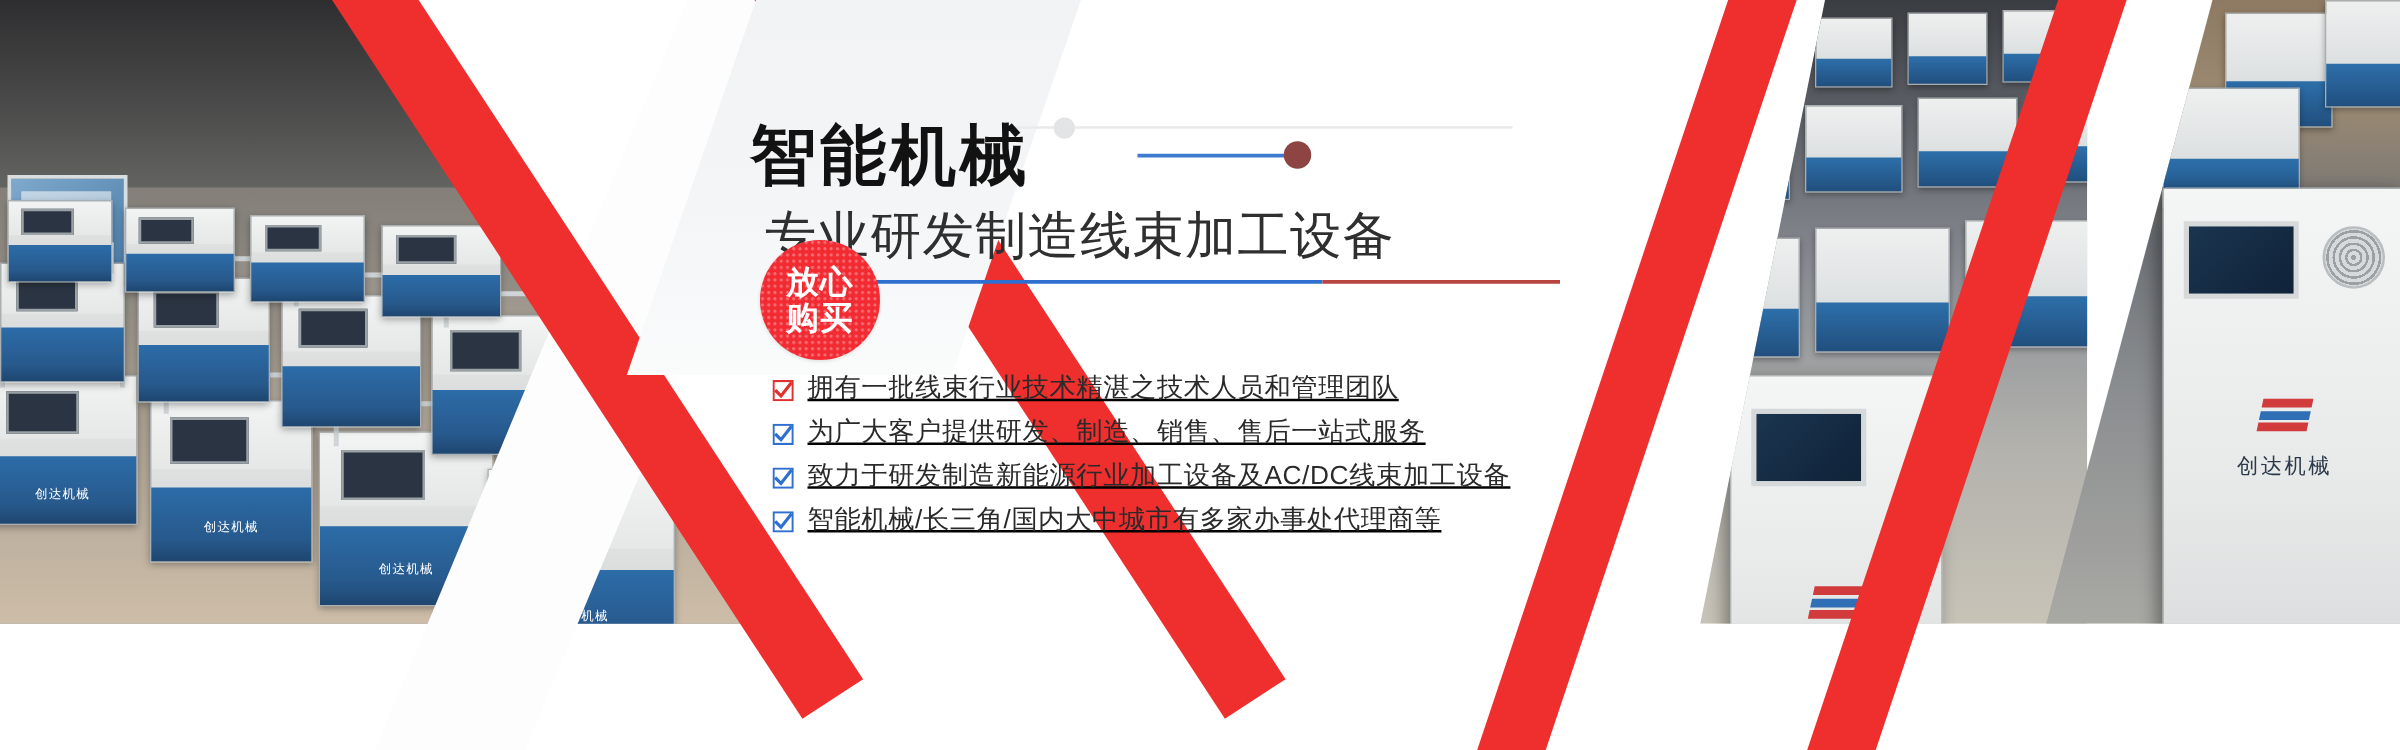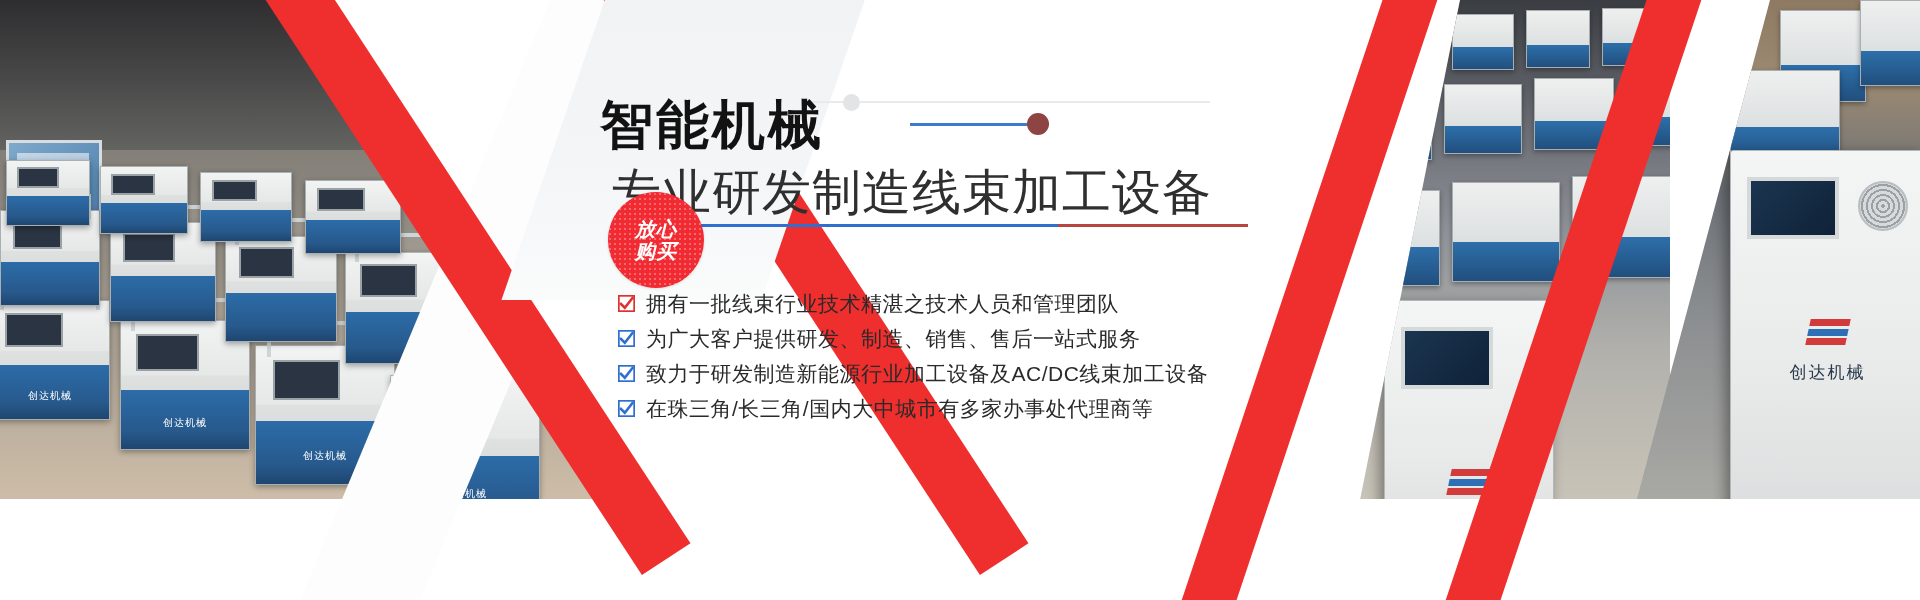--- a/index.html
+++ b/index.html
@@ -240,21 +240,21 @@
     font-weight: bold;
     color: #121212;
     letter-spacing: 3px;
     line-height: 1;
     white-space: nowrap;
   }
 
   .subtitle {
     position: absolute;
     left: 12px; top: 168px;
-    font-size: 49px;
+    font-size: 41px;
     color: #2f2f2f;
     letter-spacing: 1px;
     line-height: 1;
     white-space: nowrap;
   }
 
   .rule-blue {
     position: absolute;
     left: 18px; top: 224px;
     width: 440px; height: 3px;
@@ -274,39 +274,39 @@
     border-radius: 50%;
     background: #f22b33;
     background-image:
       radial-gradient(circle 1px at 2px 2px, rgba(255,255,255,.30) 0 1px, rgba(255,255,255,0) 1.5px);
     background-size: 5px 5px;
     color: #ffffff;
     display: flex;
     flex-direction: column;
     align-items: center;
     justify-content: center;
-    font-size: 20px;
+    font-size: 26px;
     font-weight: bold;
     line-height: 1.12;
     letter-spacing: 1px;
     z-index: 7;
     box-shadow: 0 1px 3px rgba(0,0,0,.12);
-    font-style: italic;
   }
 
   .bullets {
     position: absolute;
     left: 18px; top: 286px;
     z-index: 6;
   }
   .bullet {
     display: flex;
-    align-items: center;
+    align-items: flex-end;
     height: 35px;
     white-space: nowrap;
+    text-decoration: underline;
   }
   .bullet .check {
     width: 17px; height: 17px;
     margin-right: 11px;
     flex: 0 0 auto;
     display: block;
   }
   .bullet .btext {
     font-size: 21px;
     color: #2a2a2a;
@@ -452,18 +452,18 @@
           <path d="M3.5 10.5 L8 15 L17 3.5" fill="none" stroke="#2f6fcf" stroke-width="3" stroke-linecap="square"></path>
         </svg>
         <span class="btext">致力于研发制造新能源行业加工设备及AC/DC线束加工设备</span>
       </div>
 
       <div class="bullet">
         <svg class="check" viewBox="0 0 20 20">
           <rect x="1" y="1" width="18" height="18" fill="#ffffff" stroke="#2f6fcf" stroke-width="2"></rect>
           <path d="M3.5 10.5 L8 15 L17 3.5" fill="none" stroke="#2f6fcf" stroke-width="3" stroke-linecap="square"></path>
         </svg>
-        <span class="btext">在珠三角/长三角/国内大中城市有多家办事处代理商等</span>
+        <span class="btext">智能机械/长三角/国内大中城市有多家办事处代理商等</span>
       </div>
 
     </div>
   </div>
 </div>
 
 </body></html>

